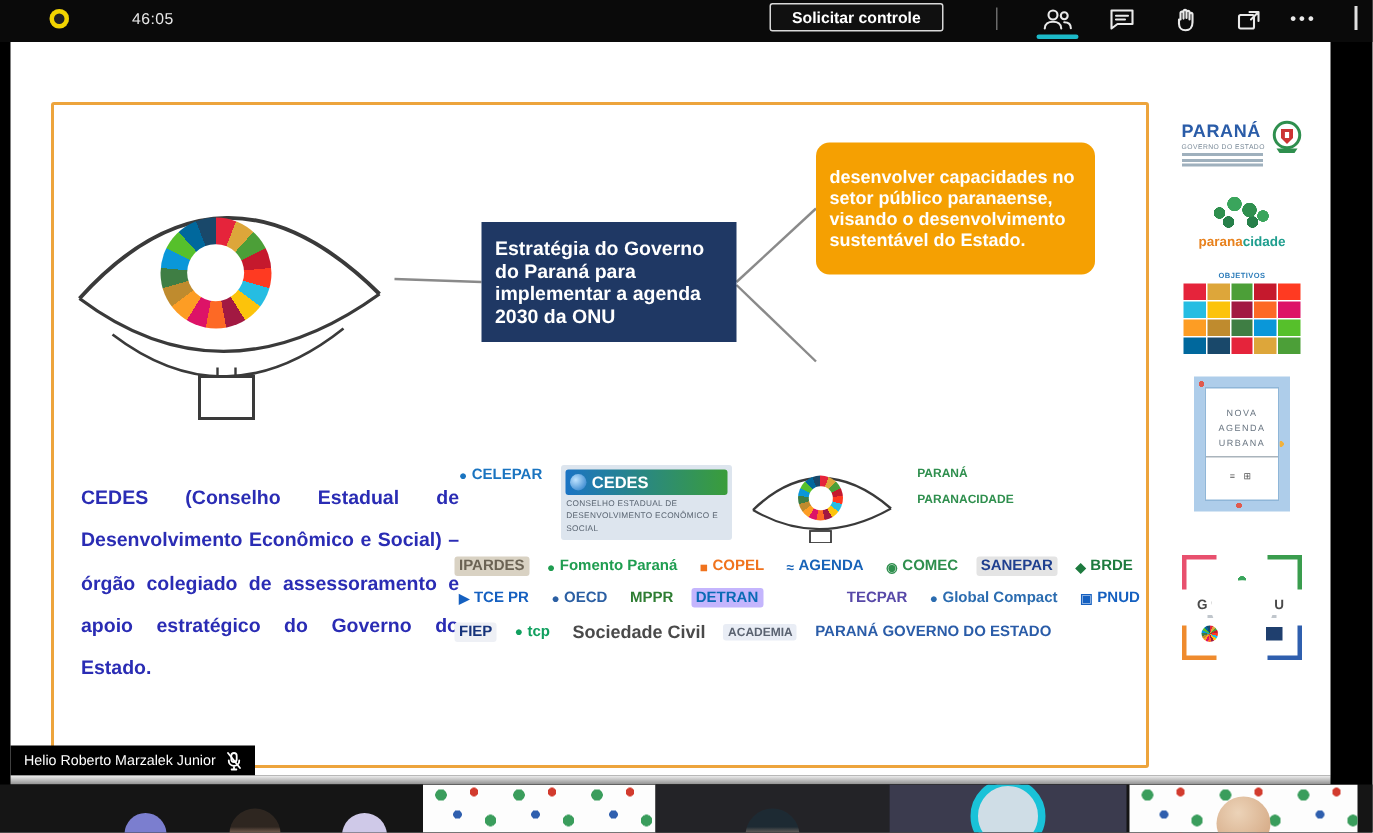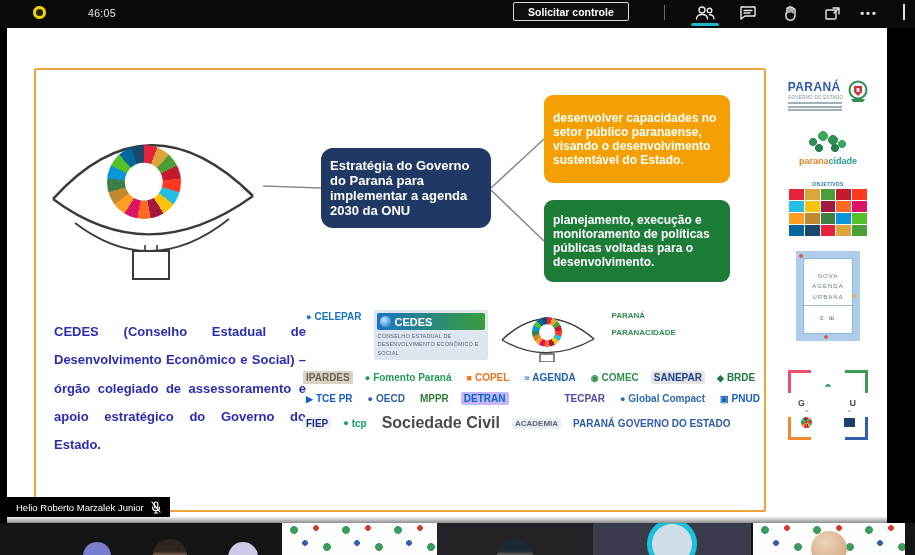--- a/index.html
+++ b/index.html
@@ -34,21 +34,21 @@
   .sdg-wheel{border-radius:50%;position:absolute;}
   .sdg-wheel::after{content:"";position:absolute;left:50%;top:50%;transform:translate(-50%,-50%);
     width:52%;height:52%;border-radius:50%;background:#fff;}
   .eye-caption{position:absolute;left:40px;top:230px;display:inline-block;background:#c9f2a4;
     color:#2224a8;font-size:17px;font-weight:bold;padding:3px 9px;}
   .cedes-par{position:absolute;left:47px;top:290px;width:252px;color:#2a2cb4;font-weight:bold;
     font-size:13px;line-height:2.18;text-align:justify;}
   
   .nav-box{position:absolute;border-radius:9px;color:#fff;font-weight:bold;display:flex;
     align-items:center;justify-content:center;text-align:left;box-sizing:border-box;padding:6px 9px;}
-  .box-strategy{left:314px;top:120px;width:170px;height:80px;background:#1f3864;font-size:13px;border-radius:12px;}
+  .box-strategy{left:314px;top:120px;width:170px;height:80px;background:#1f3864;font-size:13px;border-radius:0;}
   .box-capacity{left:537px;top:67px;width:186px;height:88px;background:#f5a002;font-size:12px;}
   .box-planning{left:537px;top:172px;width:186px;height:82px;background:#1c7c38;font-size:12px;}
   .connectors{position:absolute;left:0;top:0;pointer-events:none;}
   
   .collage{position:absolute;left:296px;top:282px;width:464px;height:194px;}
   .collage-top{display:flex;align-items:flex-start;gap:10px;}
   .cedes-logo{width:108px;background:#dde5ee;padding:3px;border-radius:2px;flex:none;}
   .cedes-bar{height:17px;background:linear-gradient(90deg,#1b74c4,#3a9d3a);border-radius:2px;
     display:flex;align-items:center;color:#fff;font-weight:bold;font-size:11px;padding-left:3px;gap:3px;}
   .cedes-globe{width:11px;height:11px;border-radius:50%;background:radial-gradient(circle at 35% 35%,#bfe3ff,#1b74c4);flex:none;}
@@ -202,21 +202,20 @@
       <line x1="112" y1="122" x2="112" y2="128" stroke="#3a3a3a" stroke-width="1.6"></line>
     </svg>
     <div class="sdg-wheel" style="left: 62px; top: 22px; width: 74px; height: 74px; background: conic-gradient(rgb(229, 36, 59) 0%, rgb(229, 36, 59) 5.88235%, rgb(221, 166, 58) 5.88235%, rgb(221, 166, 58) 11.7647%, rgb(76, 159, 56) 11.7647%, rgb(76, 159, 56) 17.6471%, rgb(197, 25, 45) 17.6471%, rgb(197, 25, 45) 23.5294%, rgb(255, 58, 33) 23.5294%, rgb(255, 58, 33) 29.4118%, rgb(38, 189, 226) 29.4118%, rgb(38, 189, 226) 35.2941%, rgb(252, 195, 11) 35.2941%, rgb(252, 195, 11) 41.1765%, rgb(162, 25, 66) 41.1765%, rgb(162, 25, 66) 47.0588%, rgb(253, 105, 37) 47.0588%, rgb(253, 105, 37) 52.9412%, rgb(221, 19, 103) 52.9412%, rgb(221, 19, 103) 58.8235%, rgb(253, 157, 36) 58.8235%, rgb(253, 157, 36) 64.7059%, rgb(191, 139, 46) 64.7059%, rgb(191, 139, 46) 70.5882%, rgb(63, 126, 68) 70.5882%, rgb(63, 126, 68) 76.4706%, rgb(10, 151, 217) 76.4706%, rgb(10, 151, 217) 82.3529%, rgb(86, 192, 43) 82.3529%, rgb(86, 192, 43) 88.2353%, rgb(0, 104, 157) 88.2353%, rgb(0, 104, 157) 94.1176%, rgb(25, 72, 106) 94.1176%, rgb(25, 72, 106) 100%);"></div>
   </div>
 
 
   <div class="cedes-par">CEDES (Conselho Estadual de Desenvolvimento Econômico e Social) – órgão colegiado de assessoramento e apoio estratégico do Governo do Estado.</div>
 
   <div class="nav-box box-strategy">Estratégia do Governo do Paraná para implementar a agenda 2030 da ONU</div>
   <div class="nav-box box-capacity">desenvolver capacidades no setor público paranaense, visando o desenvolvimento sustentável do Estado.</div>
-  <div class="nav-box box-planning">planejamento, execução e monitoramento de políticas públicas voltadas para o desenvolvimento.</div>
 
   <div class="collage">
     <div class="collage-top">
       <span class="chip" style="color:#1a74c0">
           <span class="glyph">●</span>
           <span>CELEPAR</span>
         </span>
       <div class="cedes-logo">
         <div class="cedes-bar">
             <span class="cedes-globe"></span>
@@ -293,21 +292,21 @@
           <span class="glyph">▣</span>
           <span>PNUD</span>
         </span>
         <span class="chip" style="color: rgb(22, 51, 122); background: rgb(238, 240, 245);">
           <span>FIEP</span>
         </span>
         <span class="chip" style="color: rgb(17, 160, 95);">
           <span class="glyph">●</span>
           <span>tcp</span>
         </span>
-        <span class="chip" style="color: rgb(74, 74, 74); font-size: 16px;">
+        <span class="chip" style="color: rgb(74, 74, 74); font-size: 12px;">
           <span>Sociedade Civil</span>
         </span>
         <span class="chip" style="color: rgb(90, 98, 112); background: rgb(233, 237, 245); font-size: 8px;">
           <span>ACADEMIA</span>
         </span>
         <span class="chip" style="color: rgb(42, 92, 168); font-size: 10px;">
           <span>PARANÁ GOVERNO DO ESTADO</span>
         </span>
       </div>
   </div>

